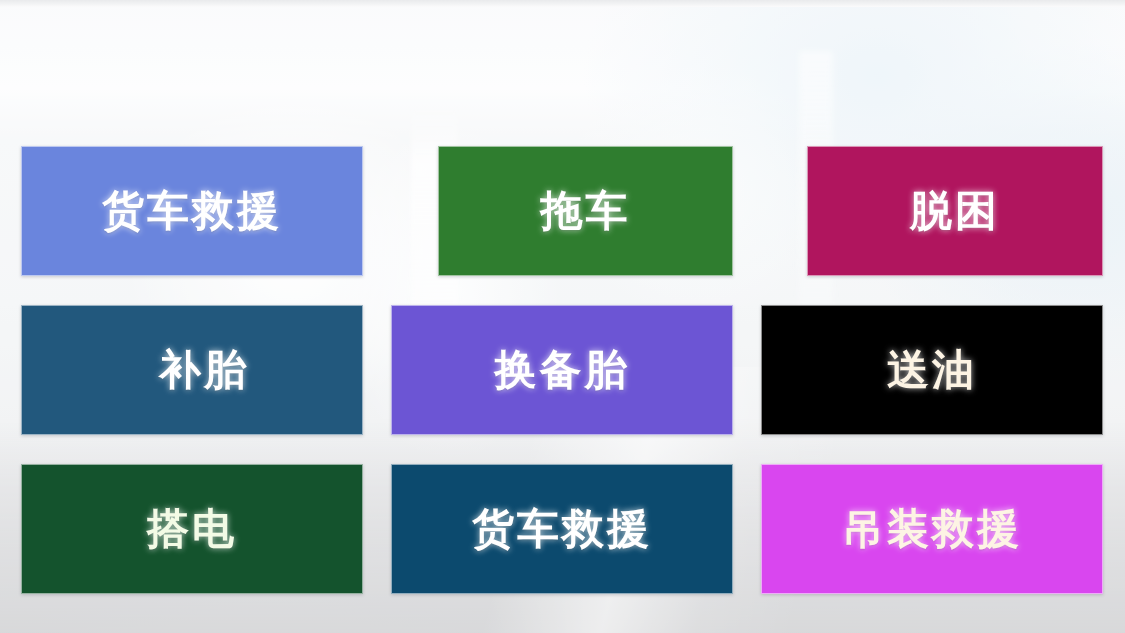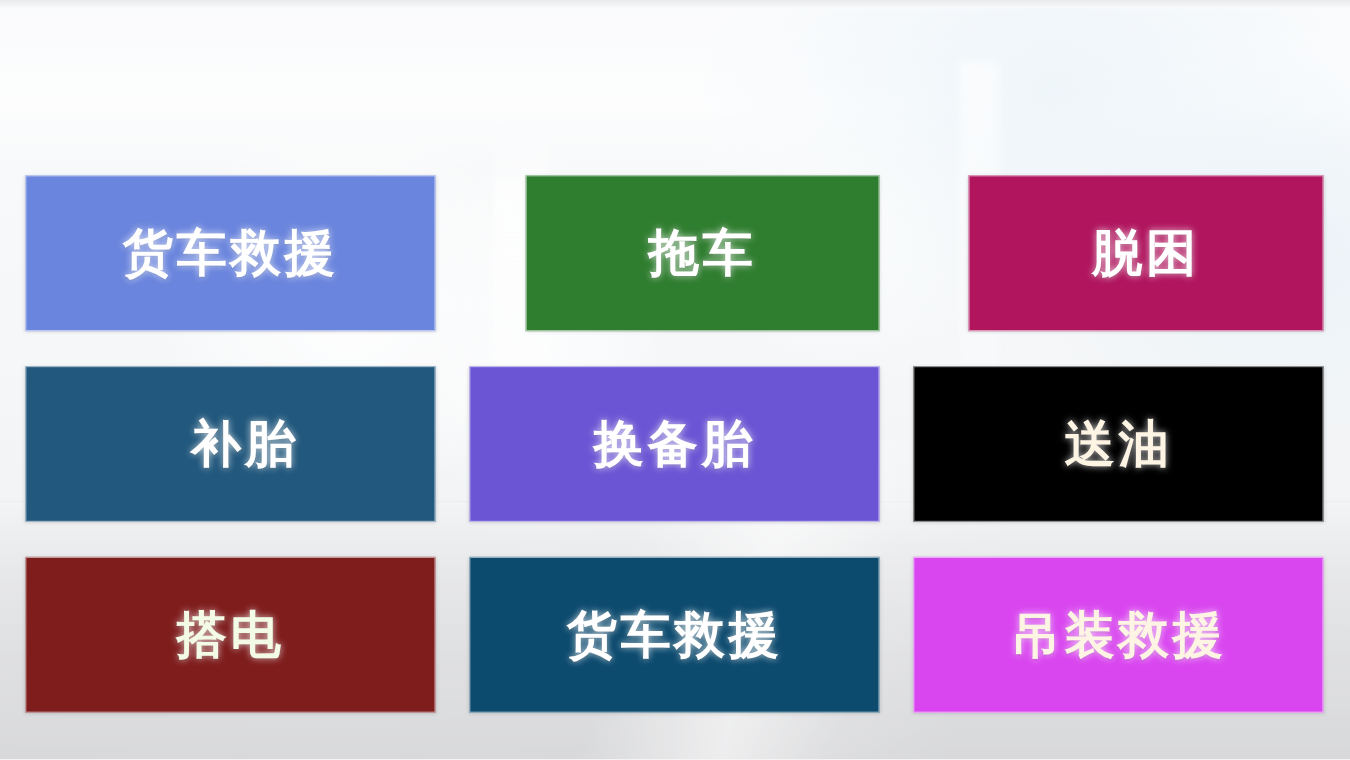--- a/index.html
+++ b/index.html
@@ -170,21 +170,21 @@
     </div>
 
     <div class="tile" style="background-color: rgb(108, 85, 212);">
       <span class="tile-label" style="color: rgb(255, 255, 255);">换备胎</span>
     </div>
 
     <div class="tile warm" style="background-color: #000000;">
       <span class="tile-label" style="color: rgb(253, 244, 228);">送油</span>
     </div>
 
-    <div class="tile lime" style="background-color: #7f1d1d;">
+    <div class="tile lime" style="background-color: #14532d;">
       <span class="tile-label" style="color: rgb(243, 251, 230);">搭电</span>
     </div>
 
     <div class="tile" style="background-color: #0c4a6e;">
       <span class="tile-label" style="color: rgb(255, 255, 255);">货车救援</span>
     </div>
 
     <div class="tile warm" style="background-color: #d946ef;">
       <span class="tile-label" style="color: rgb(253, 244, 228);">吊装救援</span>
     </div>

